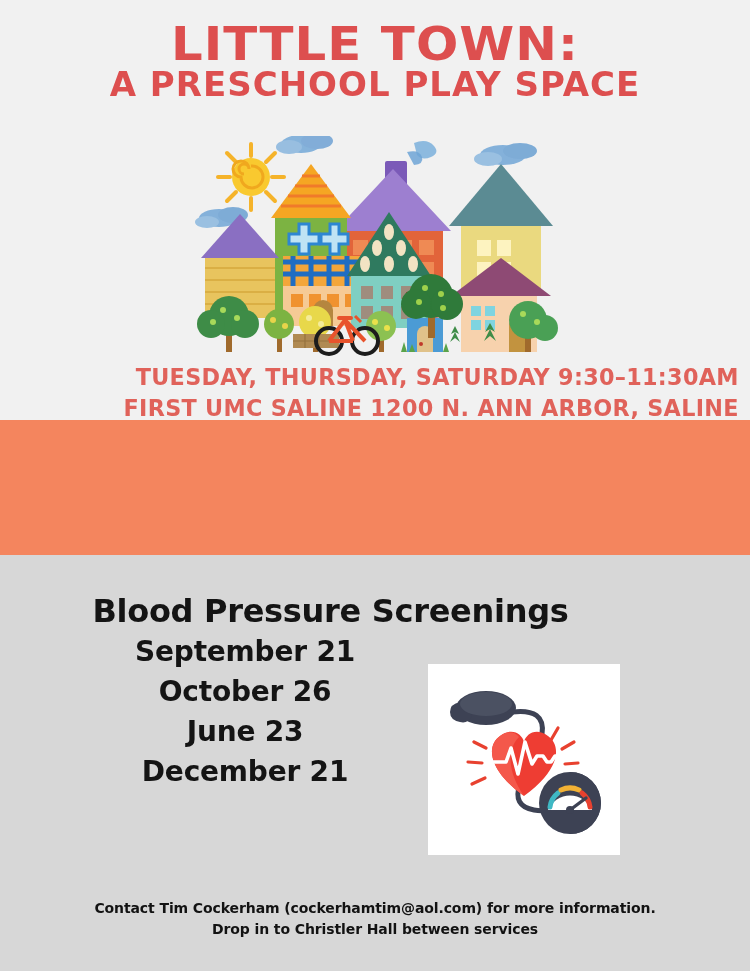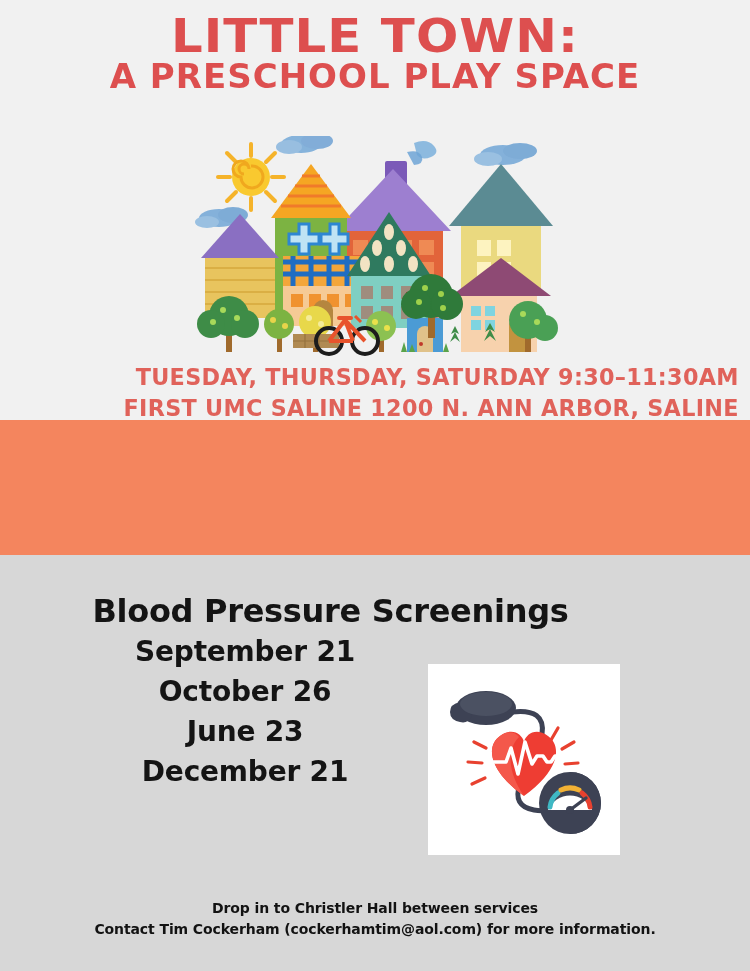--- a/index.html
+++ b/index.html
@@ -34,21 +34,21 @@
   .band-gray {
     position: absolute;
     left: 0; top: 555px;
     width: 750px; height: 416px;
     background: #d7d7d7;
   }
 
   
   .title-wrap {
     position: absolute;
-    left: 0; top: 12px;
+    left: 0; top: 20px;
     width: 750px;
     text-align: center;
     z-index: 6;
   }
   .title-line {
     display: block;
     color: #dd4f4f;
     font-family: "DejaVu Sans", sans-serif;
     font-weight: bold;
     letter-spacing: 1px;
@@ -462,17 +462,17 @@
         <path d="M122 143 a21 21 0 0 1 8 -14" fill="none" stroke="#3fb8c4" stroke-width="5" stroke-linecap="round"></path>
         <path d="M133 126 a21 21 0 0 1 18 0" fill="none" stroke="#f2b134" stroke-width="5" stroke-linecap="round"></path>
         <path d="M154 129 a21 21 0 0 1 8 14" fill="none" stroke="#e8412f" stroke-width="5" stroke-linecap="round"></path>
         <line x1="142" y1="146" x2="158" y2="134" stroke="#3d4254" stroke-width="3.4" stroke-linecap="round"></line>
         <circle cx="142" cy="146" r="4" fill="#3d4254"></circle>
       </g>
     </svg>
   </div>
 
   <div class="footer">
+    <span class="footer-line">Contact Tim Cockerham (cockerhamtim@aol.com) for more information.</span>
     <span class="footer-line">Drop in to Christler Hall between services</span>
-    <span class="footer-line">Contact Tim Cockerham (cockerhamtim@aol.com) for more information.</span>
   </div>
 
 </div>
 
 </body></html>

